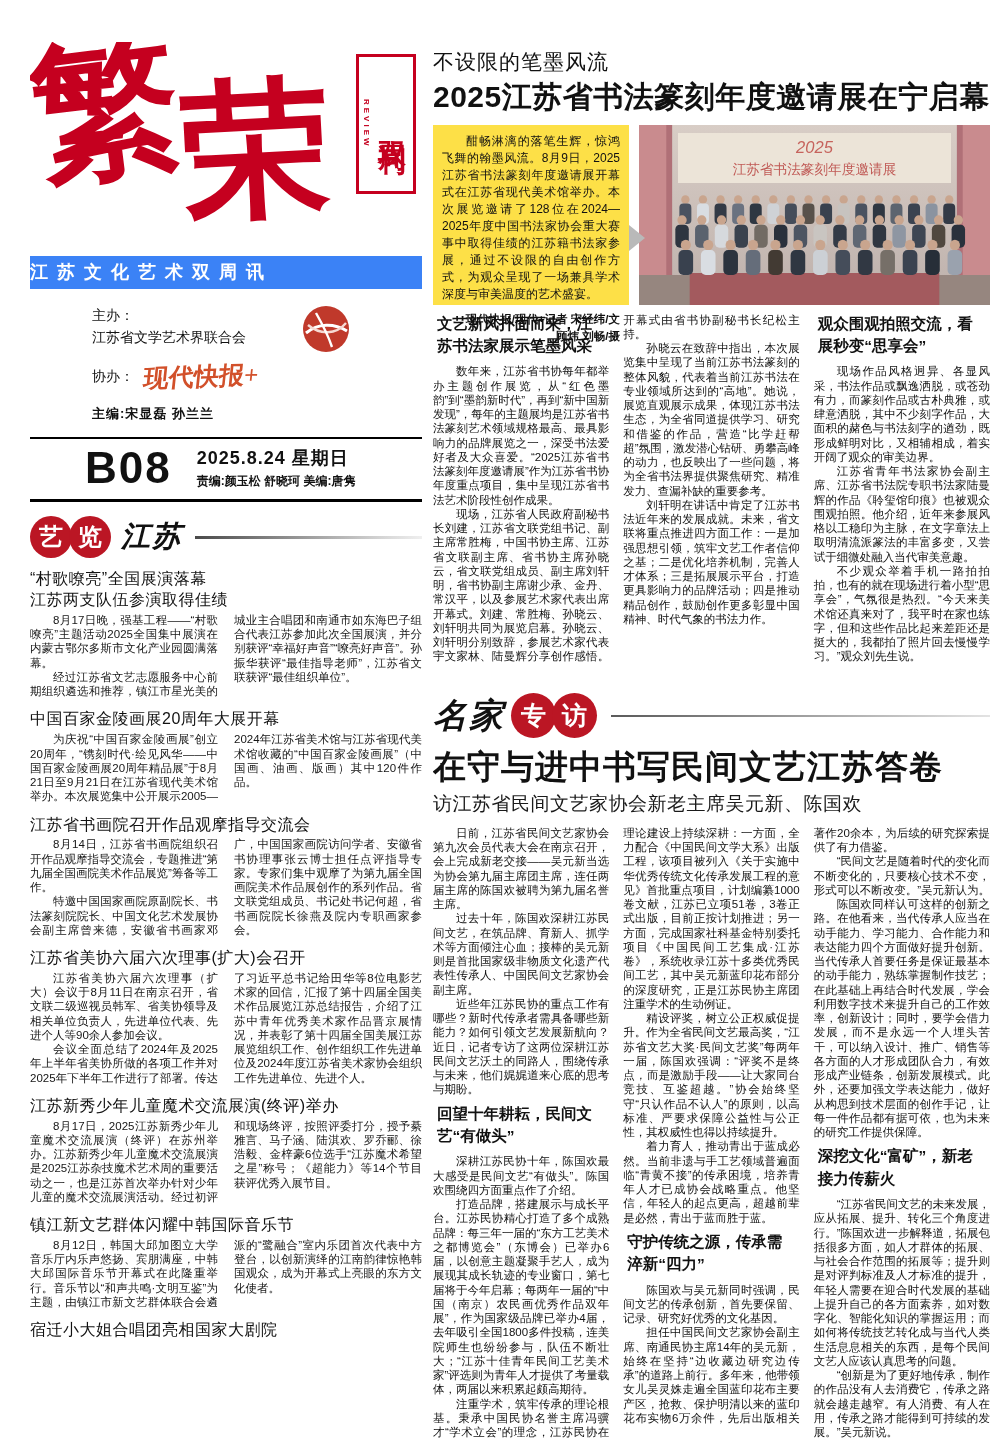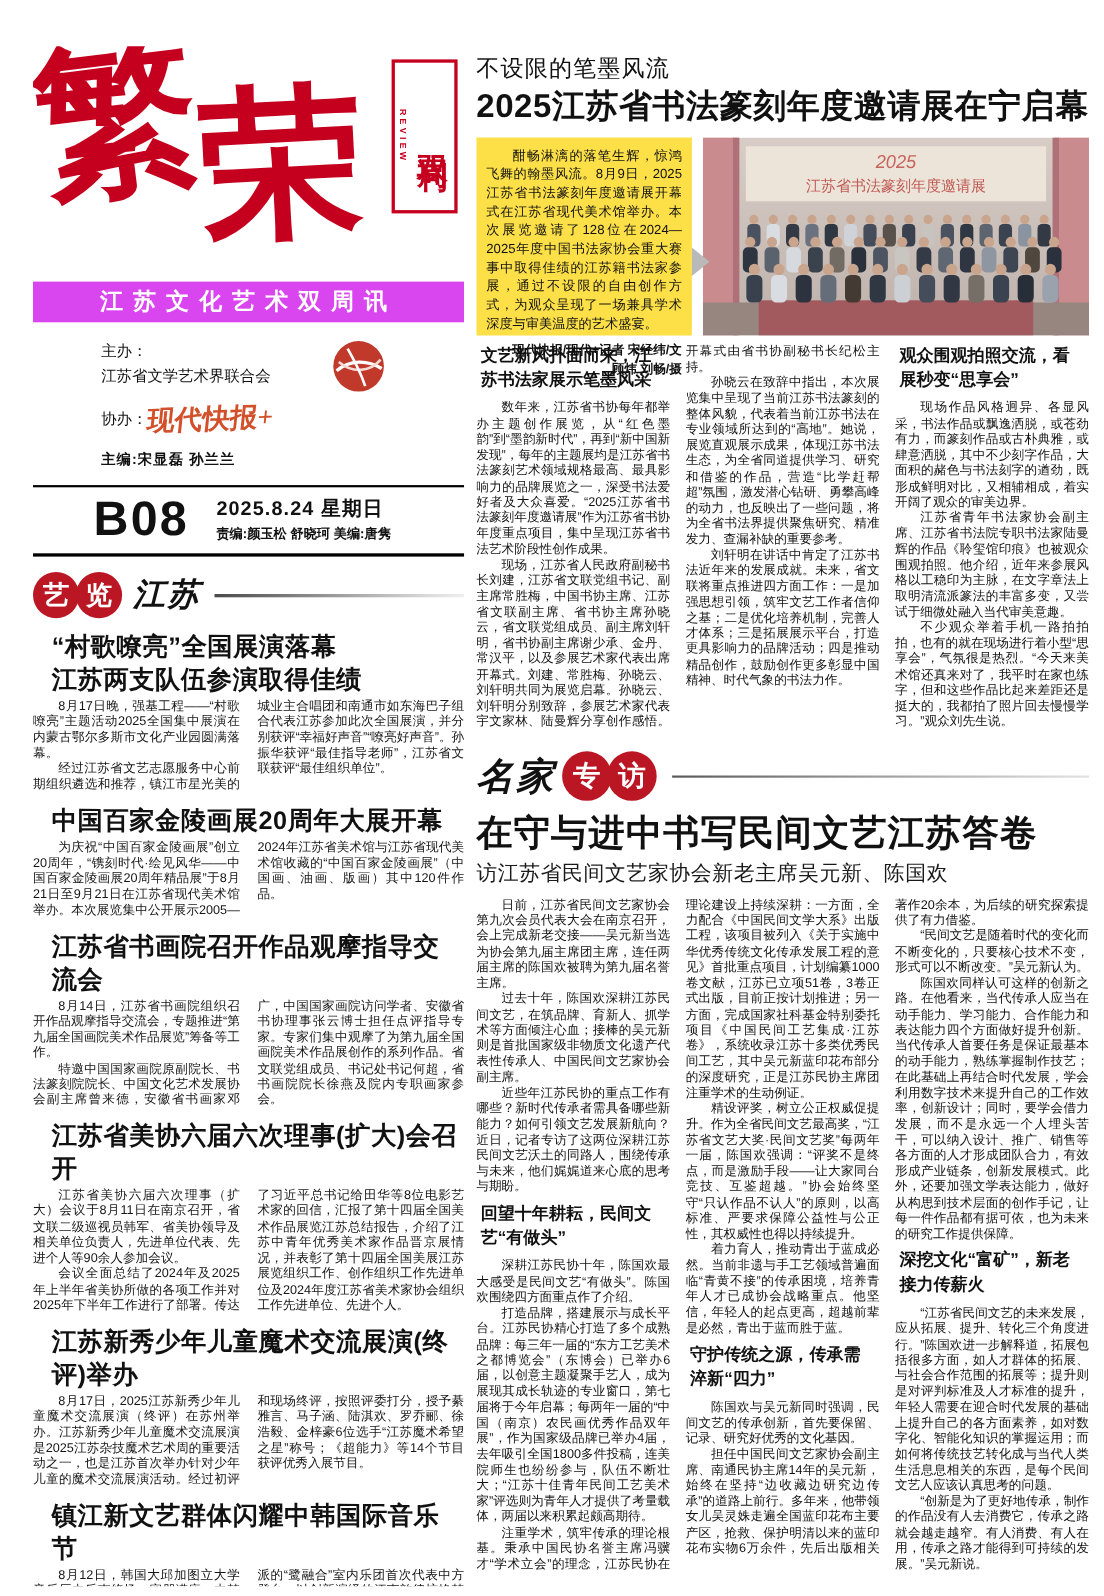--- a/index.html
+++ b/index.html
@@ -10,60 +10,60 @@
   }
   
   #left-col { position:absolute; left:30px; top:42px; width:392px; height:1400px; overflow:hidden; }
   .logo-wrap { position:relative; height:208px; }
   .logo-char { position:absolute; font-family:"Liberation Serif",serif; font-weight:bold; color:#c5001f; font-size:148px; line-height:1; }
   .logo-char.c1 { left:2px; top:-6px; transform:rotate(-7deg); }
   .logo-char.c2 { left:152px; top:34px; transform:rotate(-3deg); }
   .edition-box { position:absolute; right:6px; top:12px; width:60px; height:140px; border:3px solid #c5001f; display:flex; align-items:center; justify-content:center; gap:2px; padding:4px 2px; }
   .edition-en { writing-mode:vertical-rl; font-size:8px; letter-spacing:3px; color:#c5001f; font-weight:bold; }
   .edition-cn { writing-mode:vertical-rl; font-size:28px; font-weight:bold; color:#c5001f; font-family:"Liberation Serif",serif; letter-spacing:4px; }
-  .tagline-bar { margin-top:6px; background:#d946ef; color:#fff; text-align:center; font-size:21px; font-weight:bold; letter-spacing:9px; padding:4px 0 5px; }
+  .tagline-bar { margin-top:6px; background:#3b82f6; color:#fff; text-align:left; font-size:18px; font-weight:bold; letter-spacing:9px; padding:4px 0 5px; }
   .org-block { position:relative; margin:16px 0 0 62px; font-size:14px; line-height:1.55; }
   .fed-logo { position:absolute; left:210px; top:0; width:48px; height:48px; }
-  .coorg-row { margin:12px 0 0 62px; display:flex; align-items:center; }
+  .coorg-row { margin:12px 0 0 62px; display:flex; align-items:center; gap:10px; }
   .coorg-label { font-size:14px; }
   .coorg-brand { font-size:25px; font-weight:bold; color:#d2502a; font-family:"Liberation Serif",serif; transform:skewX(-8deg) rotate(-2deg); }
   .chief-line { margin:12px 0 0 62px; font-size:13px; font-weight:bold; letter-spacing:1px; }
   .page-band { margin-top:14px; border-top:2px solid #000; border-bottom:3px solid #000; padding:7px 0 9px; display:flex; align-items:center; }
   .page-no { font-size:44px; font-weight:900; margin-left:55px; letter-spacing:2px; line-height:1; }
   .date-block { margin-left:25px; }
   .issue-date { font-size:18px; font-weight:bold; letter-spacing:1px; }
   .editors-line { font-size:12px; font-weight:bold; margin-top:3px; }
   
   .sec-row { display:flex; align-items:center; margin-top:14px; }
   .sec-circle { width:42px; height:42px; border-radius:50%; background:#bb1624; color:#fff; font-size:24px; font-weight:bold; display:flex; align-items:center; justify-content:center; font-family:"Liberation Serif",serif; }
   .sec-circle + .sec-circle { margin-left:-3px; }
   .sec-title { font-size:29px; font-weight:bold; font-style:italic; font-family:"Liberation Serif",serif; margin-left:10px; letter-spacing:2px; }
   .sec-line { flex:1; height:3px; margin-left:12px; background:linear-gradient(to right,#4a4a4a,#d9d9d9 85%,#efefef); }
   
   .l-art { margin-top:11px; }
-  .l-head { font-size:23px; font-weight:bold; line-height:1.3; letter-spacing:0.5px;margin-left:17px; }
+  .l-head { font-size:16px; font-weight:normal; line-height:1.3; letter-spacing:0.5px; }
   .l-body { margin-top:2px; column-count:2; column-gap:16px; font-size:11.5px; line-height:1.24; text-align:justify; color:#151515; }
   .l-body p { text-indent:2em; }
   
   #right-col { position:absolute; left:433px; top:48px; width:557px; height:1395px; overflow:hidden; }
   .lead-kicker { font-size:21px; letter-spacing:1px; color:#111; }
   .lead-headline { font-size:30px; font-weight:900; letter-spacing:0.5px; margin-top:4px; line-height:1.15; }
   .lead-top { display:flex; margin-top:10px; height:180px; gap:10px; }
   .intro-box { position:relative; width:196px; background:#fde047; padding:8px 9px; font-size:12px; line-height:1.42; text-align:justify; }
   .intro-box .intro-text { text-indent:2em; }
   .intro-box::after { content:""; position:absolute; right:-16px; top:100px; border-left:16px solid #b9b9b9; border-top:13px solid transparent; border-bottom:13px solid transparent; }
   .intro-byline { text-align:right; font-weight:bold; font-size:11.5px; margin-top:8px; line-height:1.5; }
   .lead-photo { flex:1; }
   .lead-photo svg { width:100%; height:100%; display:block; }
   .lead-body { margin-top:8px; height:357px; column-count:3; column-gap:14px; font-size:11.5px; line-height:1.24; text-align:justify; overflow:hidden; }
   .lead-body p, .feat-body p { text-indent:2em; }
   .sub-head { font-size:15.5px; font-weight:bold; text-align:left; line-height:1.45; margin:6px 4px 7px; text-indent:0 !important; }
   .sub-head.first { margin-top:0; }
   
-  .feat-sec-row { display:flex; align-items:center; margin-top:13px; }
+  .feat-sec-row { display:flex; align-items:center; margin-top:23px; }
   .feat-prefix { font-size:34px; font-weight:bold; font-style:italic; font-family:"Liberation Serif",serif; letter-spacing:2px; }
   .feat-circle { width:45px; height:45px; border-radius:50%; background:#bb1624; color:#fff; font-size:25px; font-weight:bold; display:flex; align-items:center; justify-content:center; margin-left:6px; font-family:"Liberation Serif",serif; }
   .feat-circle + .feat-circle { margin-left:-4px; }
   .feat-line { flex:1; height:2px; margin-left:14px; background:linear-gradient(to right,#5a5a5a,#e3e3e3); }
   .feat-headline { font-size:33px; font-weight:900; margin-top:10px; letter-spacing:1px; line-height:1.1; }
   .feat-dek { font-size:19px; margin-top:6px; color:#1a1a1a; letter-spacing:0.5px; }
   .feat-body { margin-top:9px; height:632px; column-count:3; column-gap:14px; font-size:11.5px; line-height:1.24; text-align:justify; overflow:hidden; }
 </style>
 </head>
 <body>

